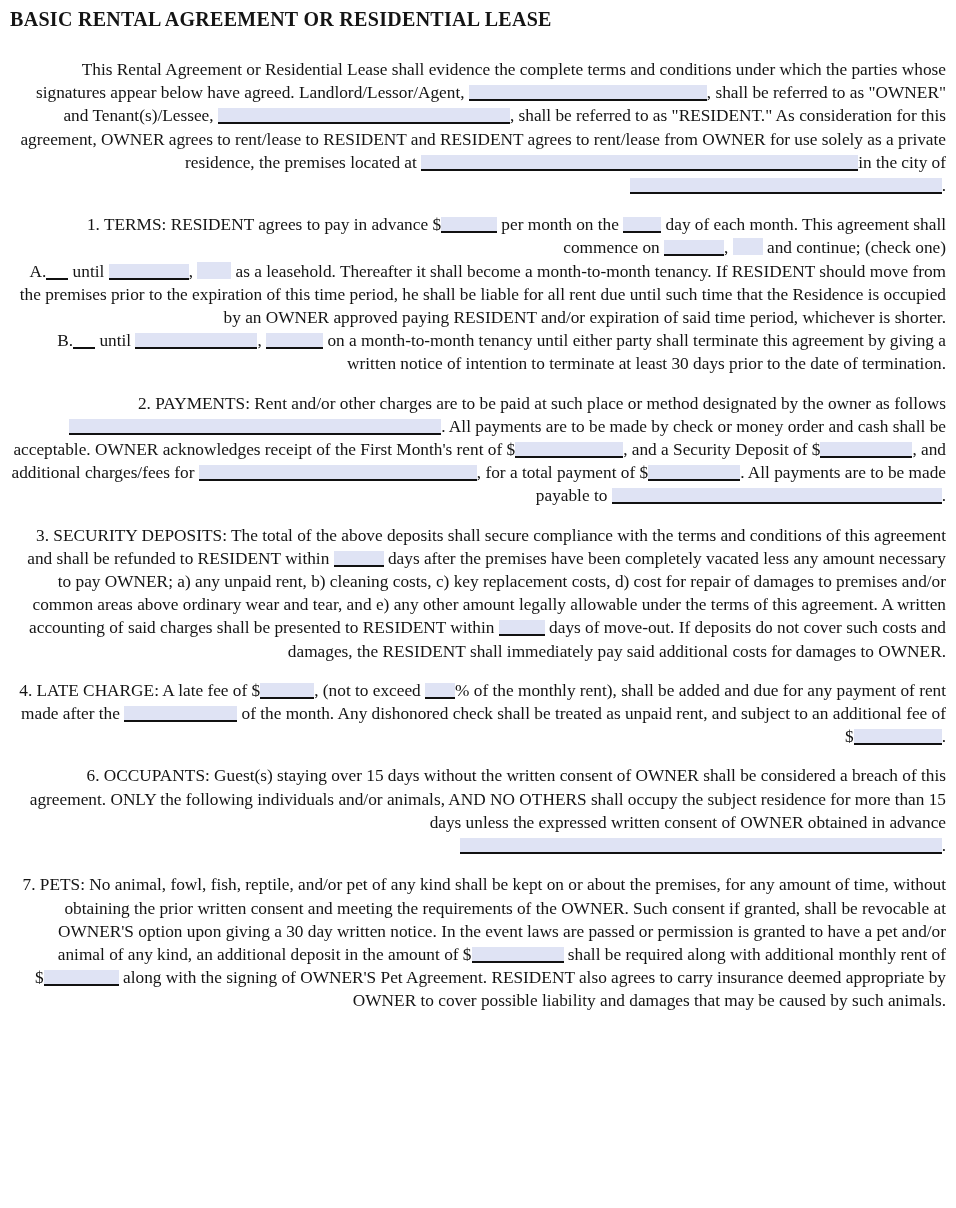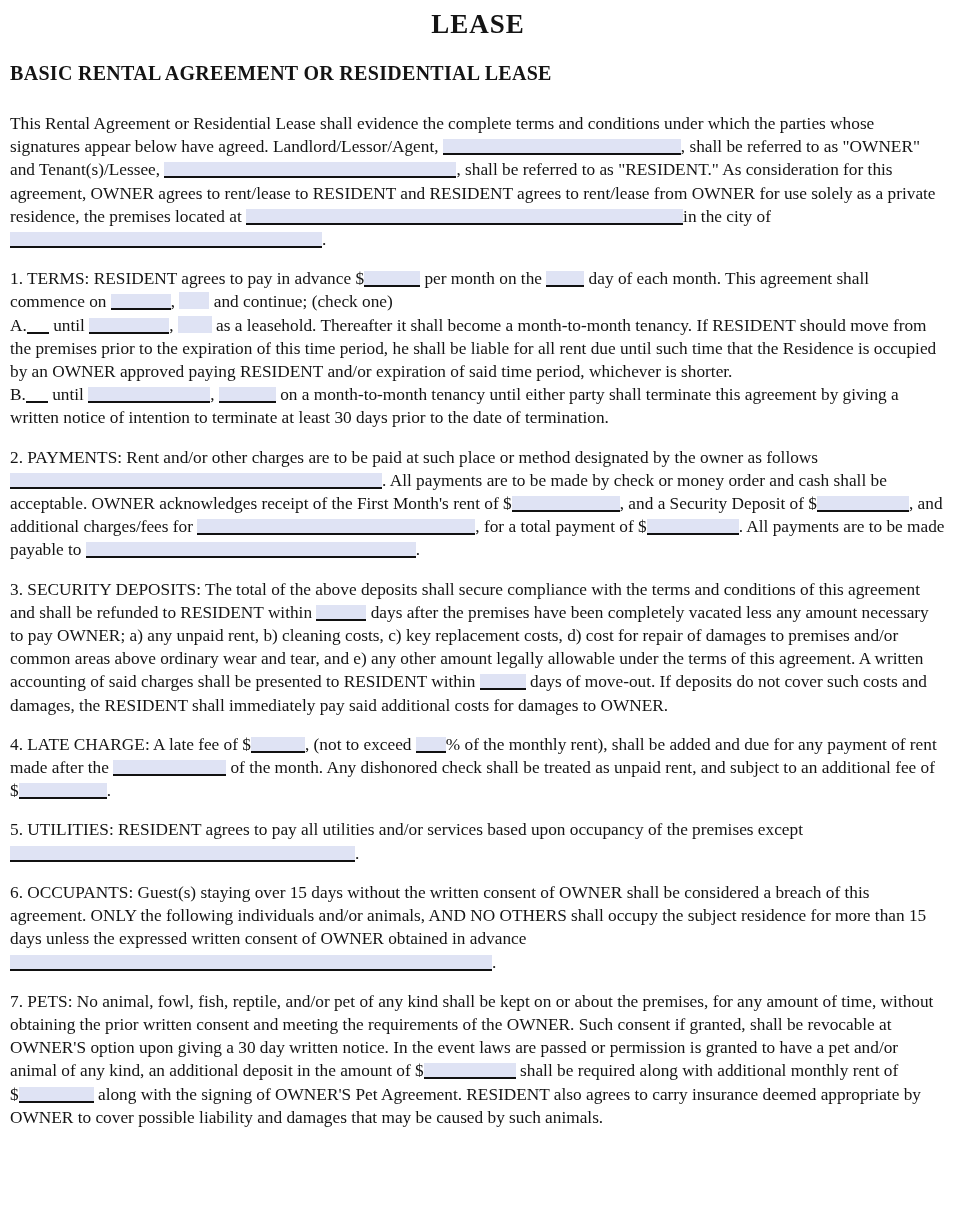--- a/index.html
+++ b/index.html
@@ -25,41 +25,39 @@
     letter-spacing: 1px;
   }
   .doc-subtitle {
     text-align: left;
     font-weight: bold;
     font-size: 20px;
     line-height: 26px;
     margin: 0 0 26px 0;
     letter-spacing: 0.3px;
   }
-  .para { margin: 0 0 16px 0; text-align: left; }
+  .para { margin: 0 0 16px 0; text-align: right; }
   .para b { font-weight: normal; }
   .fieldwrap { white-space: nowrap; }
   .blank {
     display: inline-block;
     background: var(--hl, #dfe3f4);
     border-bottom: 2px solid var(--ul, #111111);
     height: 16px;
     vertical-align: -3px;
   }
   .blank.line { background: transparent; }
   .blank.bare { border-bottom: none; height: 17px; vertical-align: -2px; }
 </style>
 </head>
 <body>
 
 <main class="page">
-  <h1 class="doc-title">LEASE</h1>
   <h2 class="doc-subtitle">BASIC RENTAL AGREEMENT OR RESIDENTIAL LEASE</h2>
 
   <p class="para"><span>This Rental Agreement or Residential Lease shall evidence the complete terms and conditions under which the parties whose signatures appear below have agreed. Landlord/Lessor/Agent, </span><span class="fieldwrap"><span class="blank" style="width: 238px;"></span></span><span>, shall be referred to as "OWNER" and Tenant(s)/Lessee, </span><span class="fieldwrap"><span class="blank" style="width: 292px;"></span></span><span>, shall be referred to as "RESIDENT." As consideration for this agreement, OWNER agrees to rent/lease to RESIDENT and RESIDENT agrees to rent/lease from OWNER for use solely as a private residence, the premises located at </span><span class="fieldwrap"><span class="blank" style="width: 437px;"></span></span><span>in the city of </span><span class="fieldwrap"><span class="blank" style="width: 312px;"></span></span><span>.</span></p>
   <p class="para"><b>1. TERMS</b><span>: RESIDENT agrees to pay in advance </span><span class="fieldwrap"><span>$</span><span class="blank" style="width: 56px;"></span></span><span> per month on the </span><span class="fieldwrap"><span class="blank" style="width: 38px;"></span></span><span> day of each month. This agreement shall commence on </span><span class="fieldwrap"><span class="blank" style="width: 60px;"></span></span><span>, </span><span class="fieldwrap"><span class="blank bare" style="width: 30px;"></span></span><span> and continue; (check one)</span><br><span>A.</span><span class="fieldwrap"><span class="blank line" style="width: 22px;"></span></span><span> until </span><span class="fieldwrap"><span class="blank" style="width: 80px;"></span></span><span>, </span><span class="fieldwrap"><span class="blank bare" style="width: 34px;"></span></span><span> as a leasehold. Thereafter it shall become a month-to-month tenancy. If RESIDENT should move from the premises prior to the expiration of this time period, he shall be liable for all rent due until such time that the Residence is occupied by an OWNER approved paying RESIDENT and/or expiration of said time period, whichever is shorter.</span><br><span>B.</span><span class="fieldwrap"><span class="blank line" style="width: 22px;"></span></span><span> until </span><span class="fieldwrap"><span class="blank" style="width: 122px;"></span></span><span>, </span><span class="fieldwrap"><span class="blank" style="width: 57px;"></span></span><span> on a month-to-month tenancy until either party shall terminate this agreement by giving a written notice of intention to terminate at least 30 days prior to the date of termination.</span></p>
   <p class="para"><b>2. PAYMENTS</b><span>: Rent and/or other charges are to be paid at such place or method designated by the owner as follows </span><span class="fieldwrap"><span class="blank" style="width: 372px;"></span></span><span>. All payments are to be made by check or money order and cash shall be acceptable. OWNER acknowledges receipt of the First Month's rent of </span><span class="fieldwrap"><span>$</span><span class="blank" style="width: 108px;"></span></span><span>, and a Security Deposit of </span><span class="fieldwrap"><span>$</span><span class="blank" style="width: 92px;"></span></span><span>, and additional charges/fees for </span><span class="fieldwrap"><span class="blank" style="width: 278px;"></span></span><span>, for a total payment of </span><span class="fieldwrap"><span>$</span><span class="blank" style="width: 92px;"></span></span><span>. All payments are to be made payable to </span><span class="fieldwrap"><span class="blank" style="width: 330px;"></span></span><span>.</span></p>
   <p class="para"><b>3. SECURITY DEPOSITS</b><span>: The total of the above deposits shall secure compliance with the terms and conditions of this agreement and shall be refunded to RESIDENT within </span><span class="fieldwrap"><span class="blank" style="width: 50px;"></span></span><span> days after the premises have been completely vacated less any amount necessary to pay OWNER; a) any unpaid rent, b) cleaning costs, c) key replacement costs, d) cost for repair of damages to premises and/or common areas above ordinary wear and tear, and e) any other amount legally allowable under the terms of this agreement. A written accounting of said charges shall be presented to RESIDENT within </span><span class="fieldwrap"><span class="blank" style="width: 46px;"></span></span><span> days of move-out. If deposits do not cover such costs and damages, the RESIDENT shall immediately pay said additional costs for damages to OWNER.</span></p>
   <p class="para"><b>4. LATE CHARGE</b><span>: A late fee of </span><span class="fieldwrap"><span>$</span><span class="blank" style="width: 54px;"></span></span><span>, (not to exceed </span><span class="fieldwrap"><span class="blank" style="width: 30px;"></span><span>%</span></span><span> of the monthly rent), shall be added and due for any payment of rent made after the </span><span class="fieldwrap"><span class="blank" style="width: 113px;"></span></span><span> of the month. Any dishonored check shall be treated as unpaid rent, and subject to an additional fee of </span><span class="fieldwrap"><span>$</span><span class="blank" style="width: 88px;"></span></span><span>.</span></p>
-  <p class="para"><b>5. UTILITIES</b><span>: RESIDENT agrees to pay all utilities and/or services based upon occupancy of the premises except </span><span class="fieldwrap"><span class="blank" style="width: 345px;"></span></span><span>.</span></p>
   <p class="para"><b>6. OCCUPANTS</b><span>: Guest(s) staying over 15 days without the written consent of OWNER shall be considered a breach of this agreement. ONLY the following individuals and/or animals, AND NO OTHERS shall occupy the subject residence for more than 15 days unless the expressed written consent of OWNER obtained in advance </span><span class="fieldwrap"><span class="blank" style="width: 482px;"></span></span><span>.</span></p>
   <p class="para"><b>7. PETS</b><span>: No animal, fowl, fish, reptile, and/or pet of any kind shall be kept on or about the premises, for any amount of time, without obtaining the prior written consent and meeting the requirements of the OWNER. Such consent if granted, shall be revocable at OWNER'S option upon giving a 30 day written notice. In the event laws are passed or permission is granted to have a pet and/or animal of any kind, an additional deposit in the amount of </span><span class="fieldwrap"><span>$</span><span class="blank" style="width: 92px;"></span></span><span> shall be required along with additional monthly rent of </span><span class="fieldwrap"><span>$</span><span class="blank" style="width: 75px;"></span></span><span> along with the signing of OWNER'S Pet Agreement. RESIDENT also agrees to carry insurance deemed appropriate by OWNER to cover possible liability and damages that may be caused by such animals.</span></p>
 </main>
 
 </body></html>

